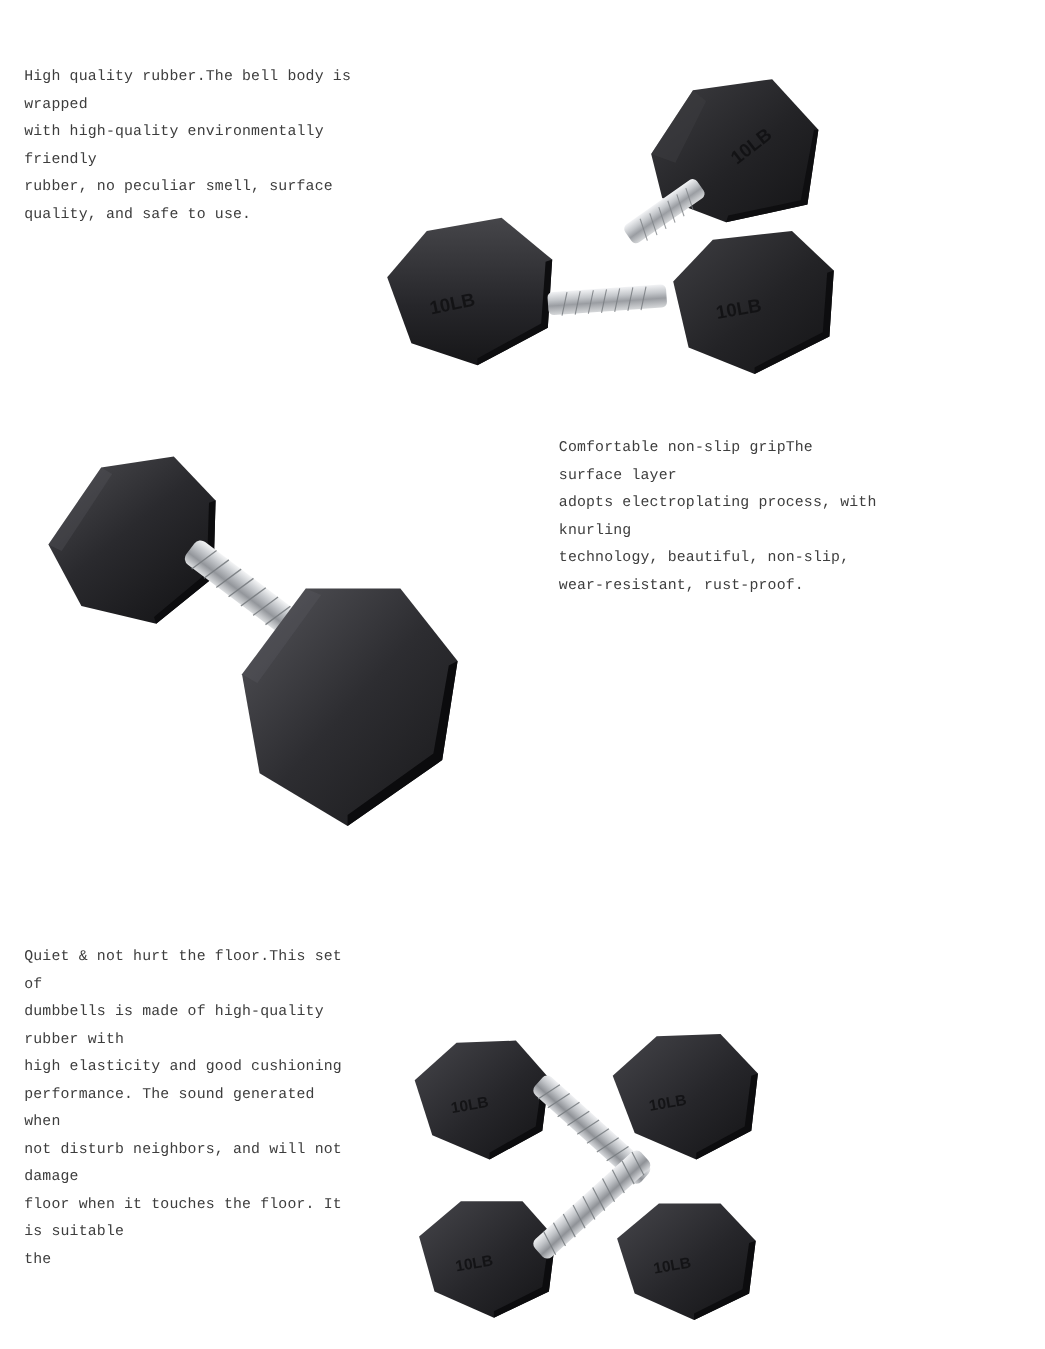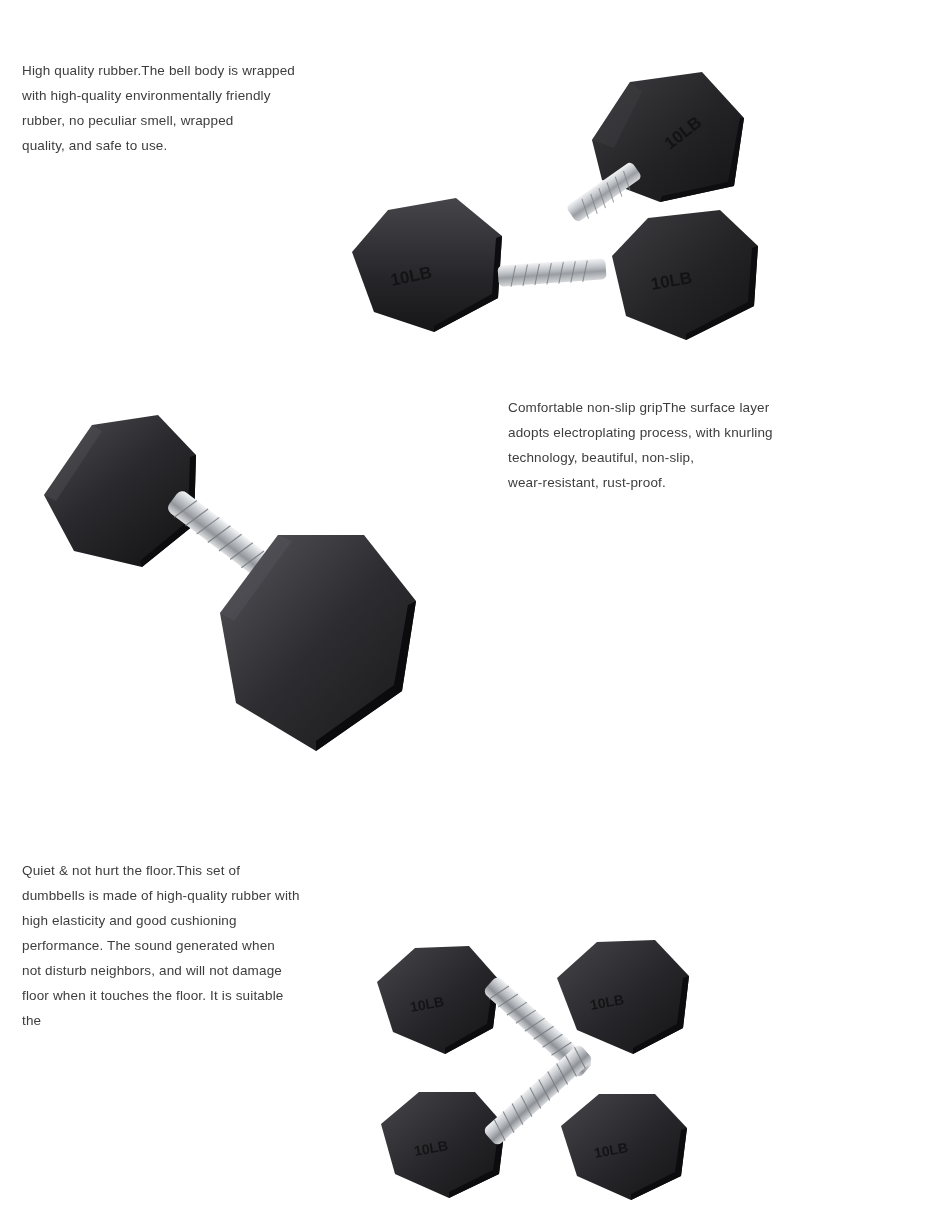--- a/index.html
+++ b/index.html
@@ -19,20 +19,21 @@
     position: relative;
     width: 950px;
     height: 1226px;
   }
   .text-block {
     position: absolute;
     font-size: 13.5px;
     line-height: 25px;
     color: #3d3d3d;
     letter-spacing: 0.15px;
+    font-family: Liberation Mono, monospace;
   }
   .text-block p {
     margin: 0;
   }
   
   #block-1 {
     left: 22px;
     top: 58px;
     width: 300px;
   }
@@ -68,21 +69,21 @@
   }
 </style>
 </head>
 <body>
 
 <div class="page">
 
   <div class="text-block" id="block-1">
     <p>High quality rubber.The bell body is wrapped</p>
     <p>with high-quality environmentally friendly</p>
-    <p>rubber, no peculiar smell, wrapped</p>
+    <p>rubber, no peculiar smell, surface</p>
     <p>quality, and safe to use.</p>
   </div>
 
   <div class="photo" id="photo-1">
     <svg viewBox="0 0 450 320" xmlns="http://www.w3.org/2000/svg">
       <defs>
         <linearGradient id="g1" x1="0" y1="0" x2="1" y2="1">
           <stop offset="0%" stop-color="#3e3e42"></stop>
           <stop offset="55%" stop-color="#232326"></stop>
           <stop offset="100%" stop-color="#141416"></stop>

